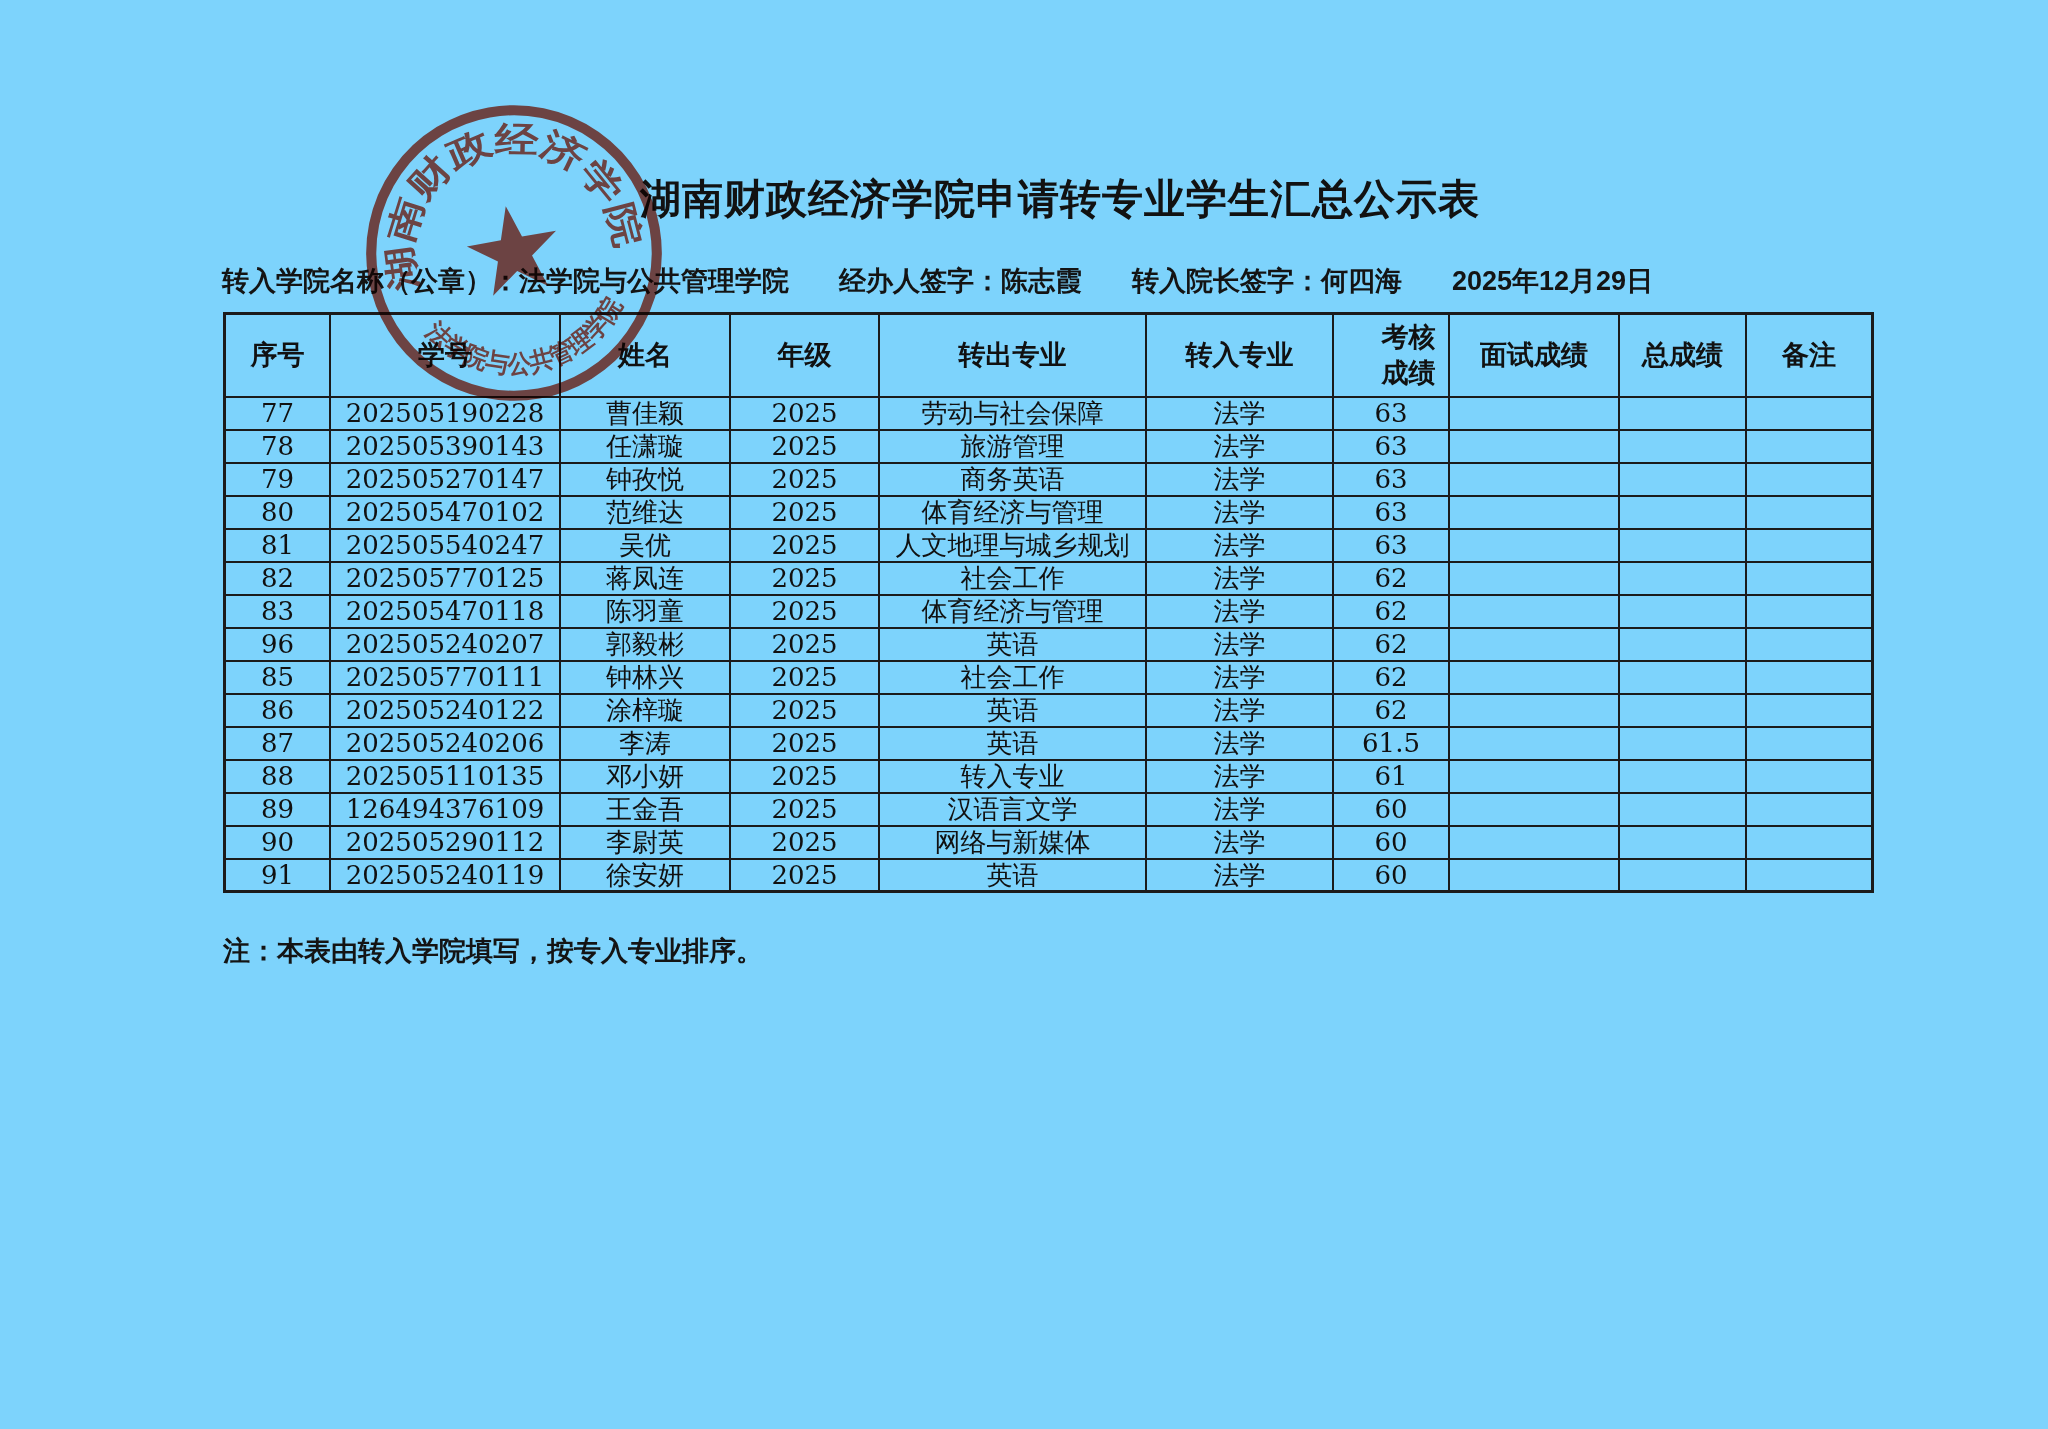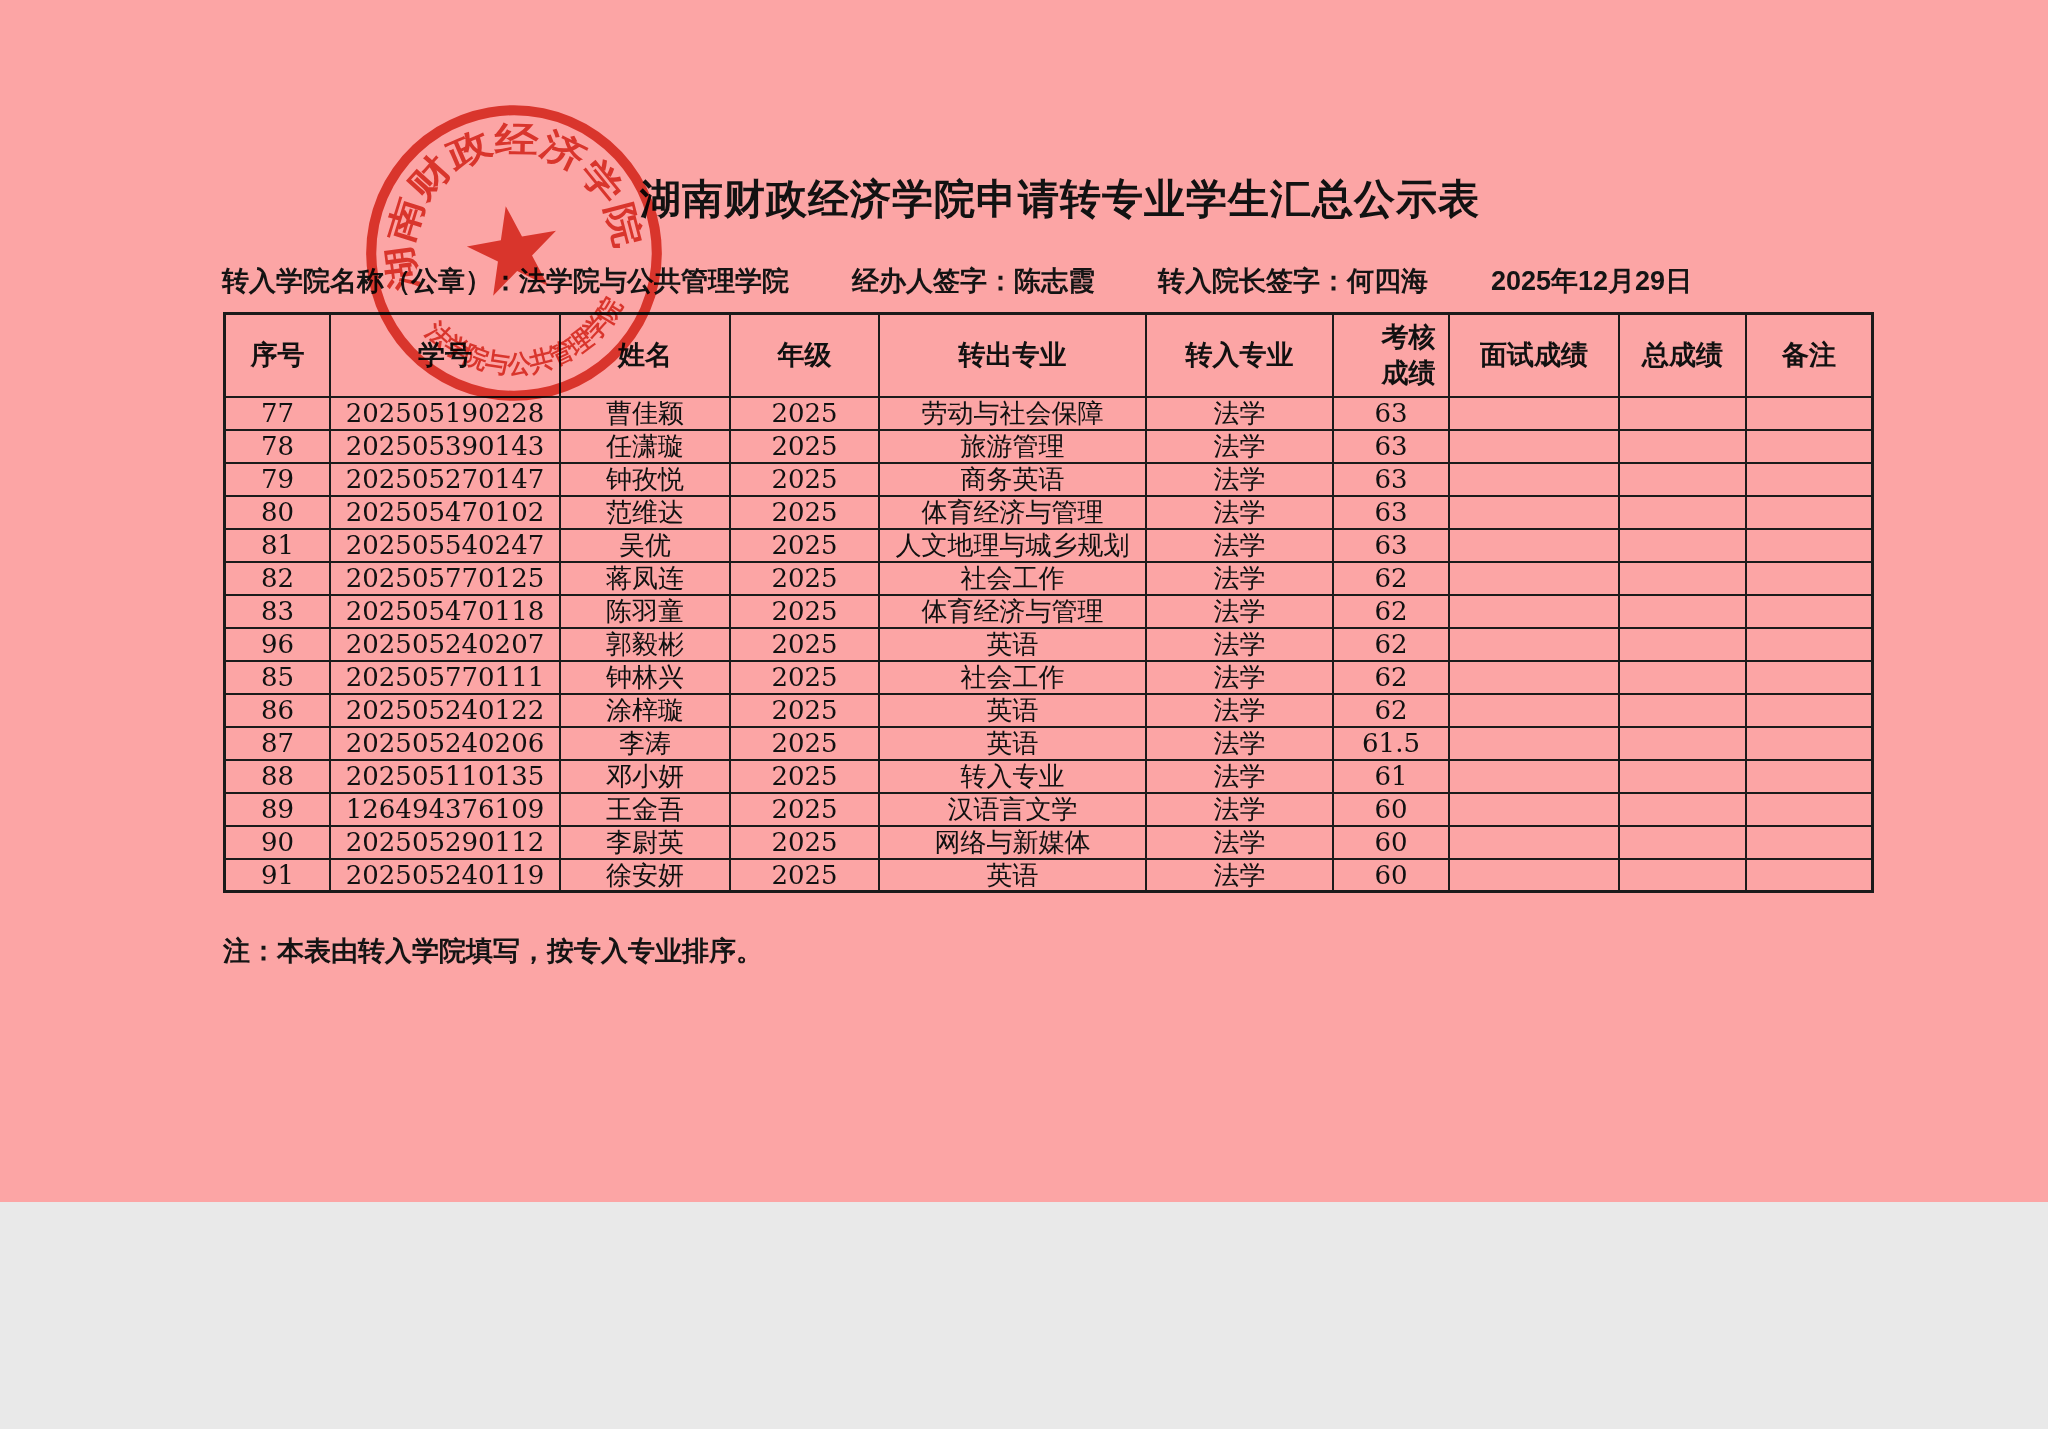--- a/index.html
+++ b/index.html
@@ -1,39 +1,39 @@
 <!DOCTYPE html>
 <html><head>
 <meta charset="utf-8">
 <style>
   html,body{margin:0;padding:0;background:#e9e9e9;}
   .page{
     position:relative;
-    width:2048px;height:1202px;
-    background:#fca5a5;
+    width:2048px;height:1429px;
+    background:#7dd3fc;
     overflow:hidden;
     font-family:"Liberation Sans", sans-serif;
     color:#111;
   }
   .title{
     position:absolute;
     left:0; top:172px;
     width:2120px;
     text-align:center;
     font-size:41px;
     font-weight:bold;
     letter-spacing:1px;
     margin:0;
     color:#121212;
   }
   .info-line{
     position:absolute;
     left:222px; top:263px;
     display:flex;
-    gap:63px;
+    gap:50px;
     font-size:27px;
     font-weight:bold;
     white-space:nowrap;
     color:#141414;
   }
   table.roster{
     position:absolute;
     left:223px; top:312px;
     width:1629px;
     border-collapse:collapse;

